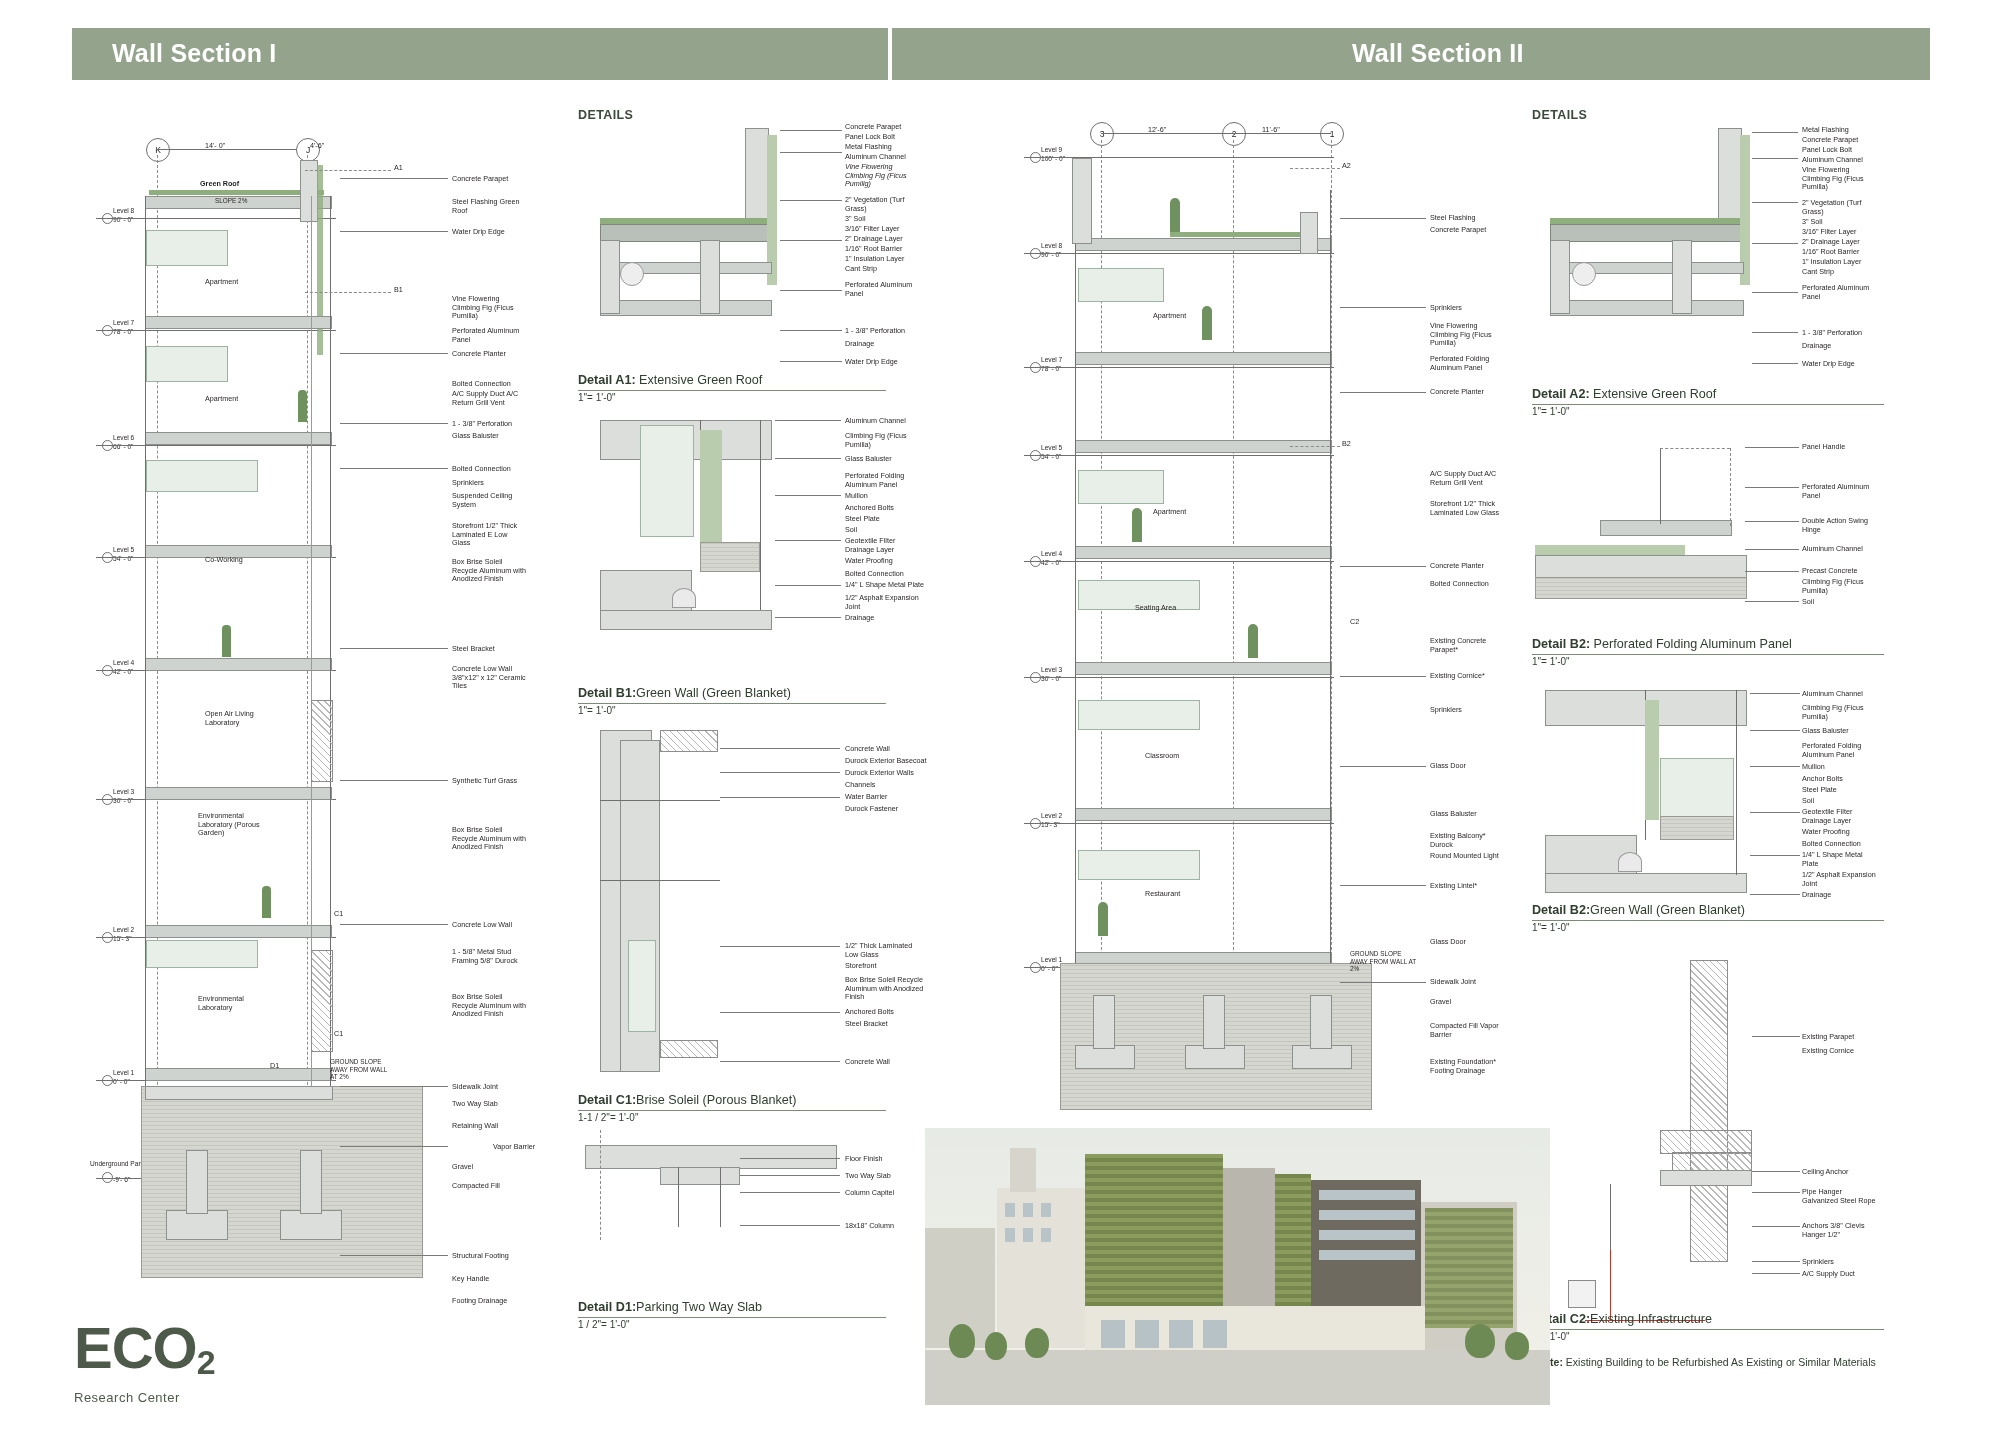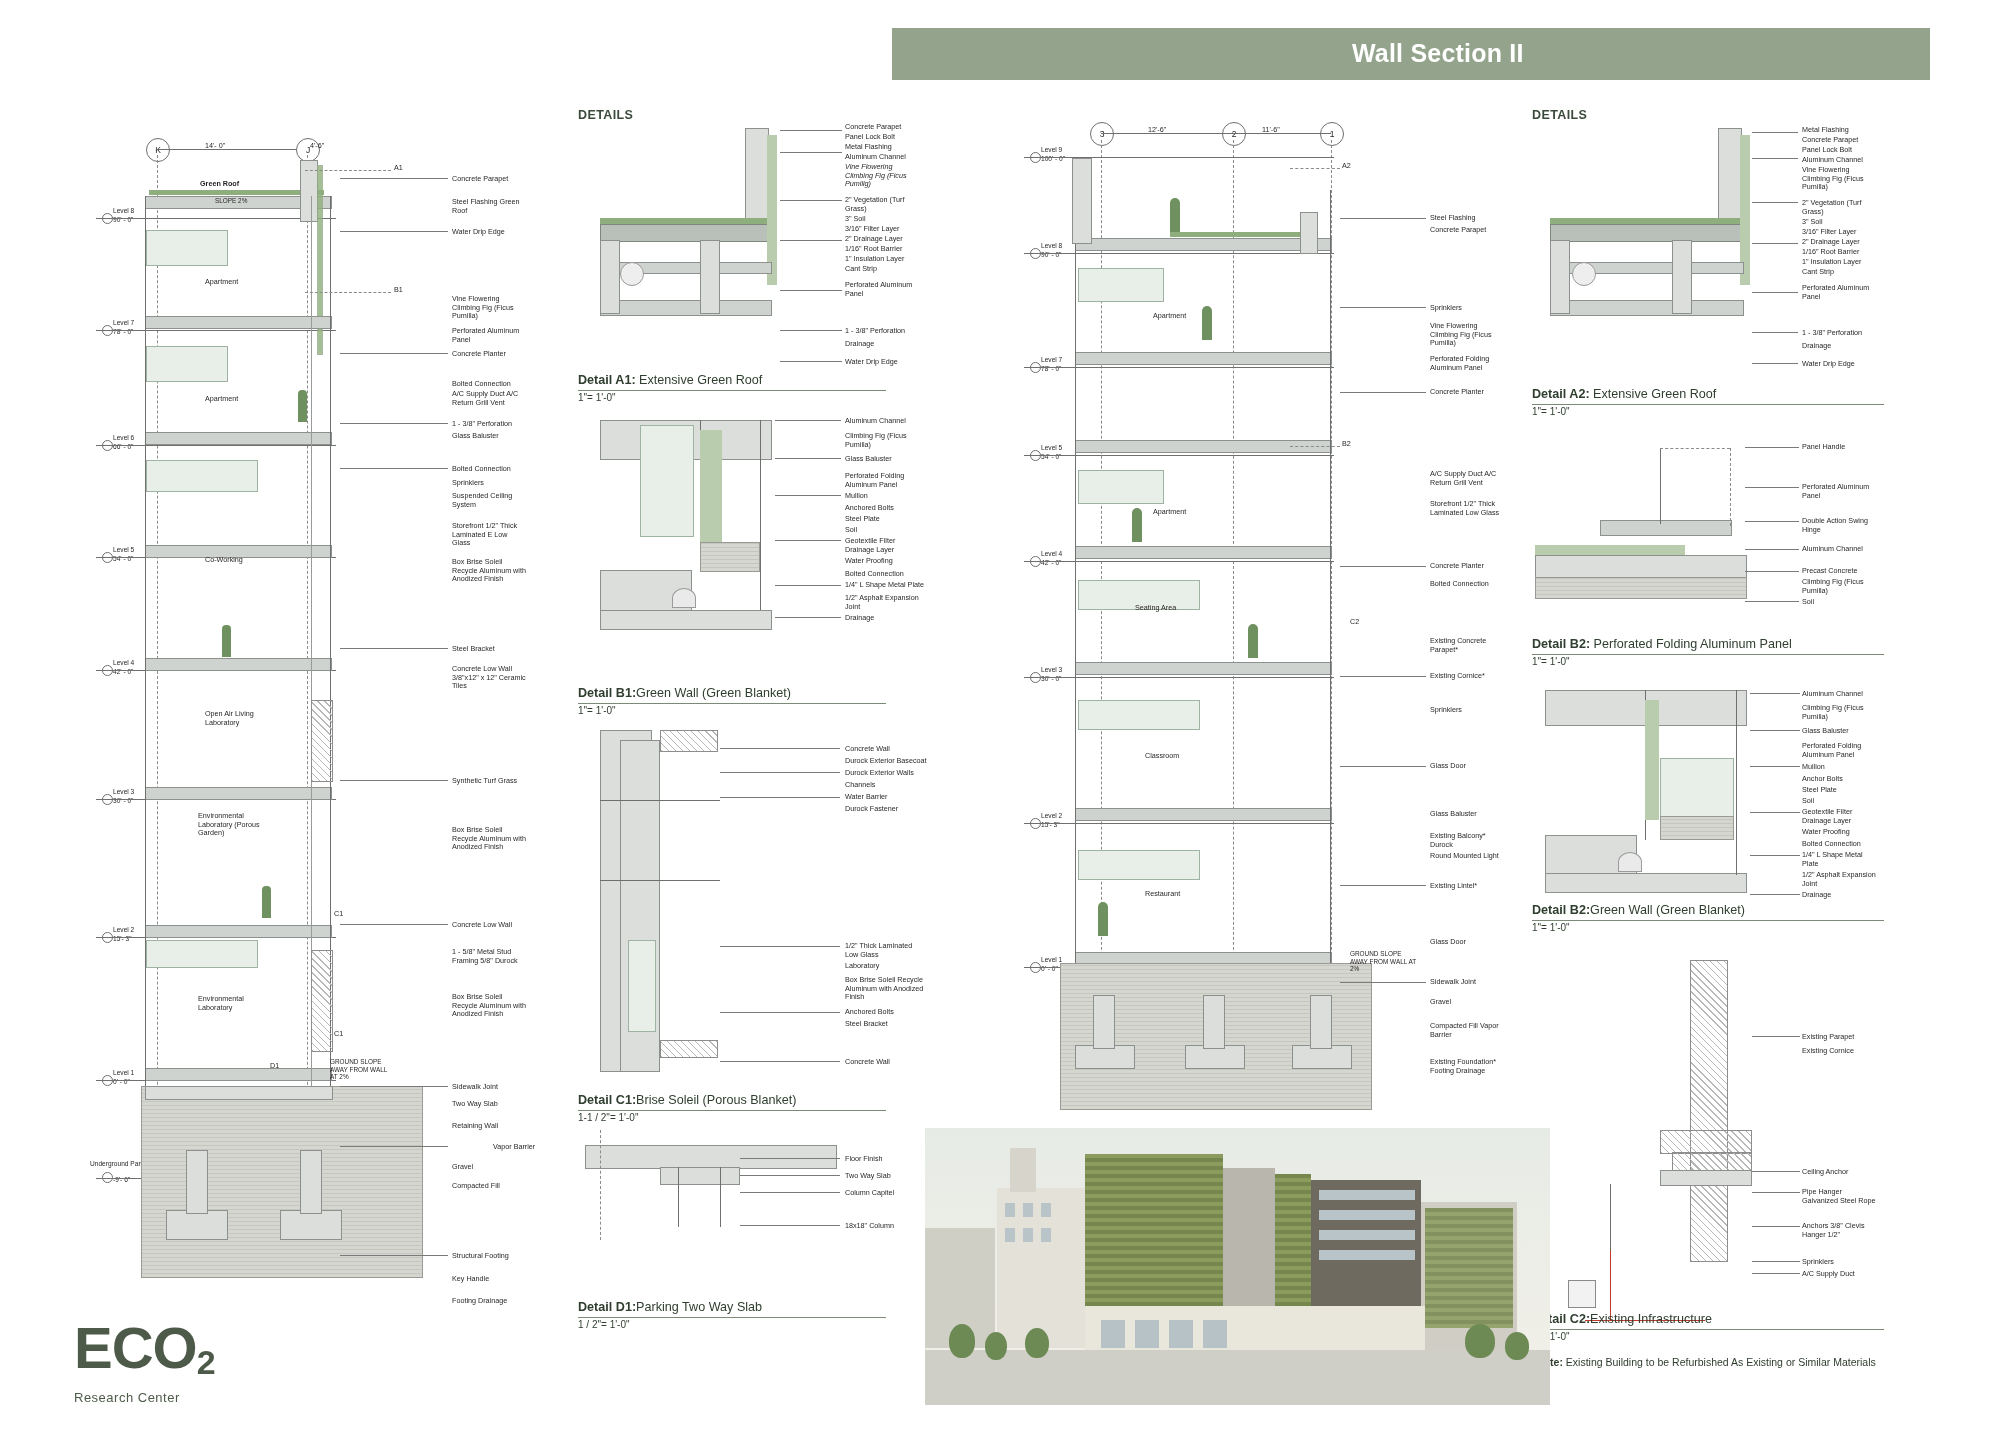--- a/index.html
+++ b/index.html
@@ -73,20 +73,23 @@
   .street{position:absolute;background:#cfcfc8;}
 
   .note{position:absolute;font-size:10.5px;color:#2f3e2f;}
   .note b{font-weight:bold;}
 </style>
 </head>
 <body>
 
 <div class="sheet">
 
+  <div class="titlebar" id="titlebar-1">
+    <div class="t">Wall Section I</div>
+  </div>
   <div class="titlebar" id="titlebar-2">
     <div class="t">Wall Section II</div>
   </div>
 
   <div class="detailsHead" style="left:578px;top:108px;">DETAILS</div>
   <div class="detailsHead" style="left:1532px;top:108px;">DETAILS</div>
 
   <div>
 
     <div class="bub" style="left:146px;top:138px;">K</div>
@@ -469,21 +472,21 @@
     <div class="hatch" style="left:660px;top:1040px;width:56px;height:16px;"></div>
     <div class="glass" style="left:628px;top:940px;width:26px;height:90px;"></div>
     <div>
       <div class="lbl" style="left:845px;top:745px;">Concrete Wall</div>
       <div class="lbl" style="left:845px;top:757px;">Durock Exterior Basecoat</div>
       <div class="lbl" style="left:845px;top:769px;">Durock Exterior Walls</div>
       <div class="lbl" style="left:845px;top:781px;">Channels</div>
       <div class="lbl" style="left:845px;top:793px;">Water Barrier</div>
       <div class="lbl" style="left:845px;top:805px;">Durock Fastener</div>
       <div class="lbl" style="left:845px;top:942px;width:76px;white-space:pre-wrap;">1/2" Thick Laminated Low Glass</div>
-      <div class="lbl" style="left:845px;top:962px;">Laboratory</div>
+      <div class="lbl" style="left:845px;top:962px;">Storefront</div>
       <div class="lbl" style="left:845px;top:976px;width:84px;white-space:pre-wrap;">Box Brise Soleil Recycle Aluminum with Anodized Finish</div>
       <div class="lbl" style="left:845px;top:1008px;">Anchored Bolts</div>
       <div class="lbl" style="left:845px;top:1020px;">Steel Bracket</div>
       <div class="lbl" style="left:845px;top:1058px;">Concrete Wall</div>
     </div>
     <div class="lead" style="left:720px;top:748px;width:120px;"></div>
     <div class="lead" style="left:720px;top:772px;width:120px;"></div>
     <div class="lead" style="left:720px;top:797px;width:120px;"></div>
     <div class="lead" style="left:720px;top:946px;width:120px;"></div>
     <div class="lead" style="left:720px;top:1012px;width:120px;"></div>

